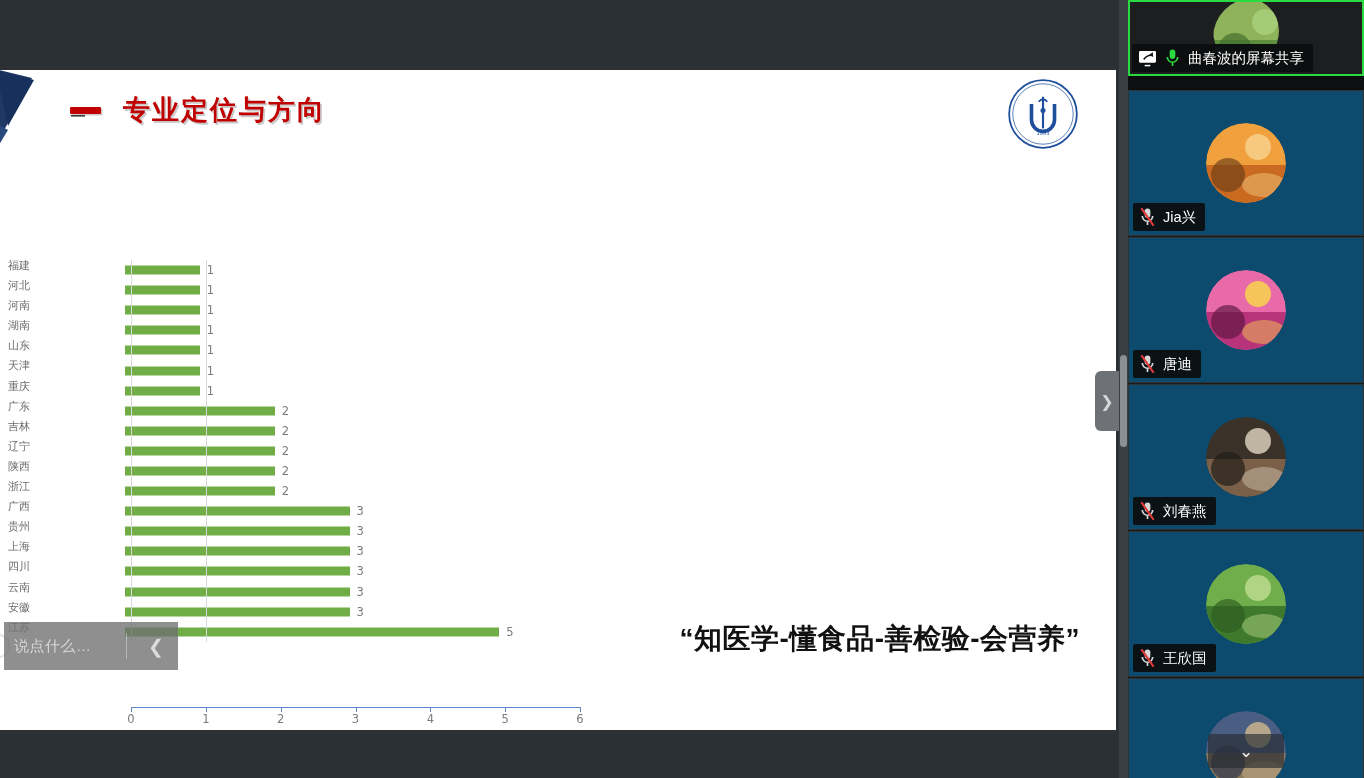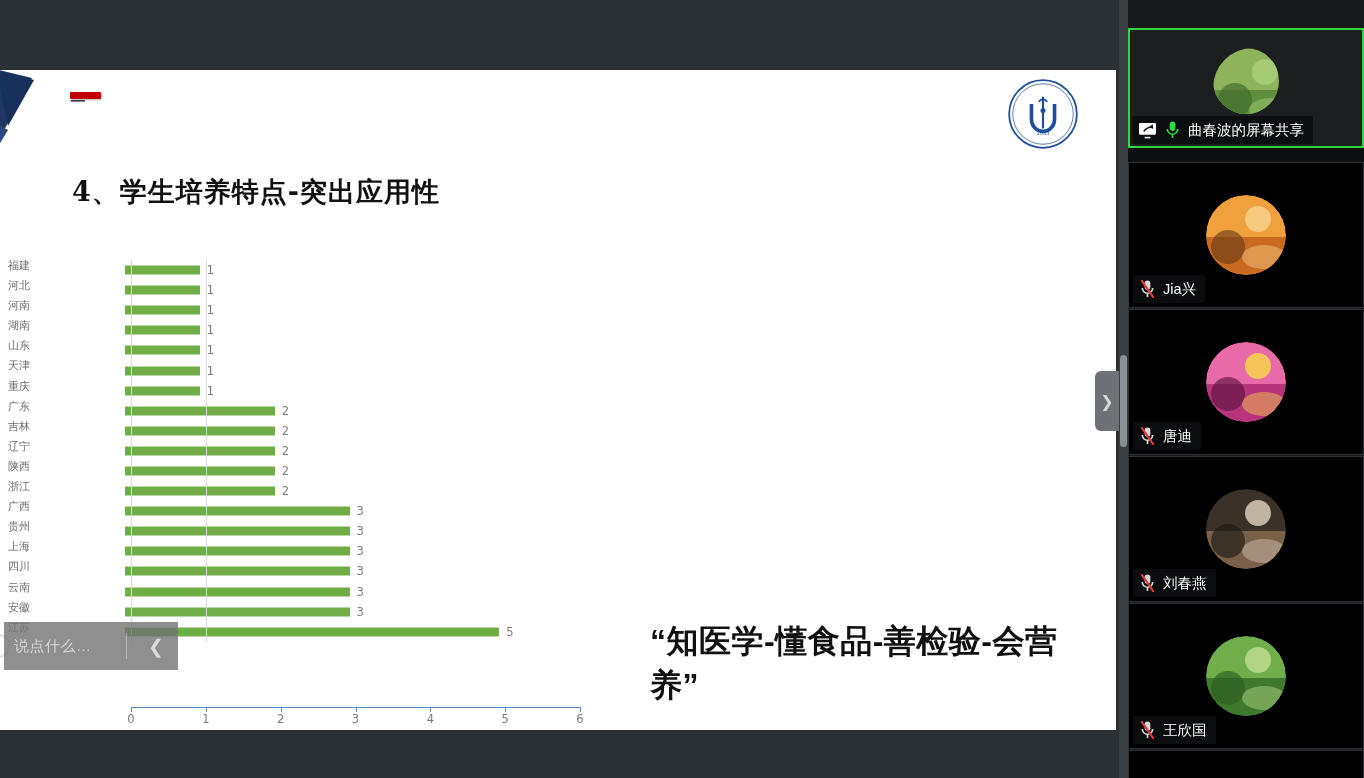--- a/index.html
+++ b/index.html
@@ -98,21 +98,21 @@
     line-height: 1.08; text-align: center; letter-spacing: 0;
     font-family: "DejaVu Sans", sans-serif;
   }
   .q-med  { left: 78px;  top: 58px; }
   .q-food { left: 200px; top: 48px; }
   .q-nutr { left: 78px;  top: 172px; }
   .q-test { left: 198px; top: 172px; }
 
   .tagline {
     position: absolute; left: 650px; top: 550px; width: 430px;
-    text-align: left; font-size: 32px; font-weight: bold; color: #111;
+    text-align: right; font-size: 28px; font-weight: bold; color: #111;
     letter-spacing: 0.5px;
   }
 
   
   .chat-overlay {
     position: absolute; left: 4px; top: 622px; width: 174px; height: 48px;
     background: rgba(112,112,112,0.78);
     display: flex; align-items: center; gap: 17px; padding: 8px 10px;
   }
   .chat-placeholder {
@@ -143,25 +143,25 @@
     background: #8b9096; border-radius: 4px; cursor: pointer;
   }
 
   
   .filmstrip {
     position: absolute; left: 1128px; top: 0; width: 236px; height: 778px;
     background: #17191b; overflow: hidden;
   }
   .tile {
     position: relative; width: 236px; height: 146px;
-    background: #000000; border: 1px solid #2f3336;
+    background: #0c4a6e; border: 1px solid #2f3336;
     display: flex; align-items: center; justify-content: center;
     overflow: hidden;
   }
-  .tile.sharing { border: 2px solid #2bd940; background: #1c1e20; height: 120px; margin-top: 28px; }
+  .tile.sharing { border: 2px solid #2bd940; background: #1c1e20; height: 76px; }
   .tile + .tile { margin-top: 1px; }
   .avatar {
     width: 80px; height: 80px; border-radius: 50%; overflow: hidden;
     position: relative;
   }
   .tile.sharing .avatar { width: 66px; height: 66px; margin-bottom: 14px; }
   .name-chip {
     position: absolute; left: 4px; bottom: 4px;
     background: rgba(12,13,14,0.92);
     display: flex; align-items: center; gap: 7px;
@@ -194,23 +194,23 @@
   <div class="slide">
 
     <svg class="slide-deco" viewBox="0 0 120 130">
       <polygon points="0,0 58,14 28,70 0,56" fill="#1f3864"></polygon>
       <polygon points="0,48 34,66 10,106 0,100" fill="#2a4a7f"></polygon>
       <polygon points="22,6 60,16 34,62" fill="#17305c"></polygon>
     </svg>
 
     <div class="slide-title-row">
       <span class="title-dash">一</span>
+      <span class="slide-title">专业定位与方向</span>
     </div>
 
-    <div class="slide-subtitle">4、学生培养特点-突出应用性</div>
 
     <svg class="school-logo" viewBox="0 0 100 100">
       <circle cx="50" cy="50" r="47" fill="none" stroke="#1f4e9c" stroke-width="2.5"></circle>
       <circle cx="50" cy="50" r="42" fill="none" stroke="#1f4e9c" stroke-width="1"></circle>
       <path d="M34 36 v22 a16 16 0 0 0 32 0 v-22" fill="none" stroke="#1f4e9c" stroke-width="5"></path>
       <path d="M50 26 v44" stroke="#1f4e9c" stroke-width="3"></path>
       <path d="M44 33 q6 -7 12 0" fill="none" stroke="#1f4e9c" stroke-width="2.5"></path>
       <circle cx="50" cy="45" r="3.5" fill="#1f4e9c"></circle>
       <text x="50" y="79" font-size="7" fill="#1f4e9c" text-anchor="middle" font-family="DejaVu Sans">1983</text>
     </svg>

